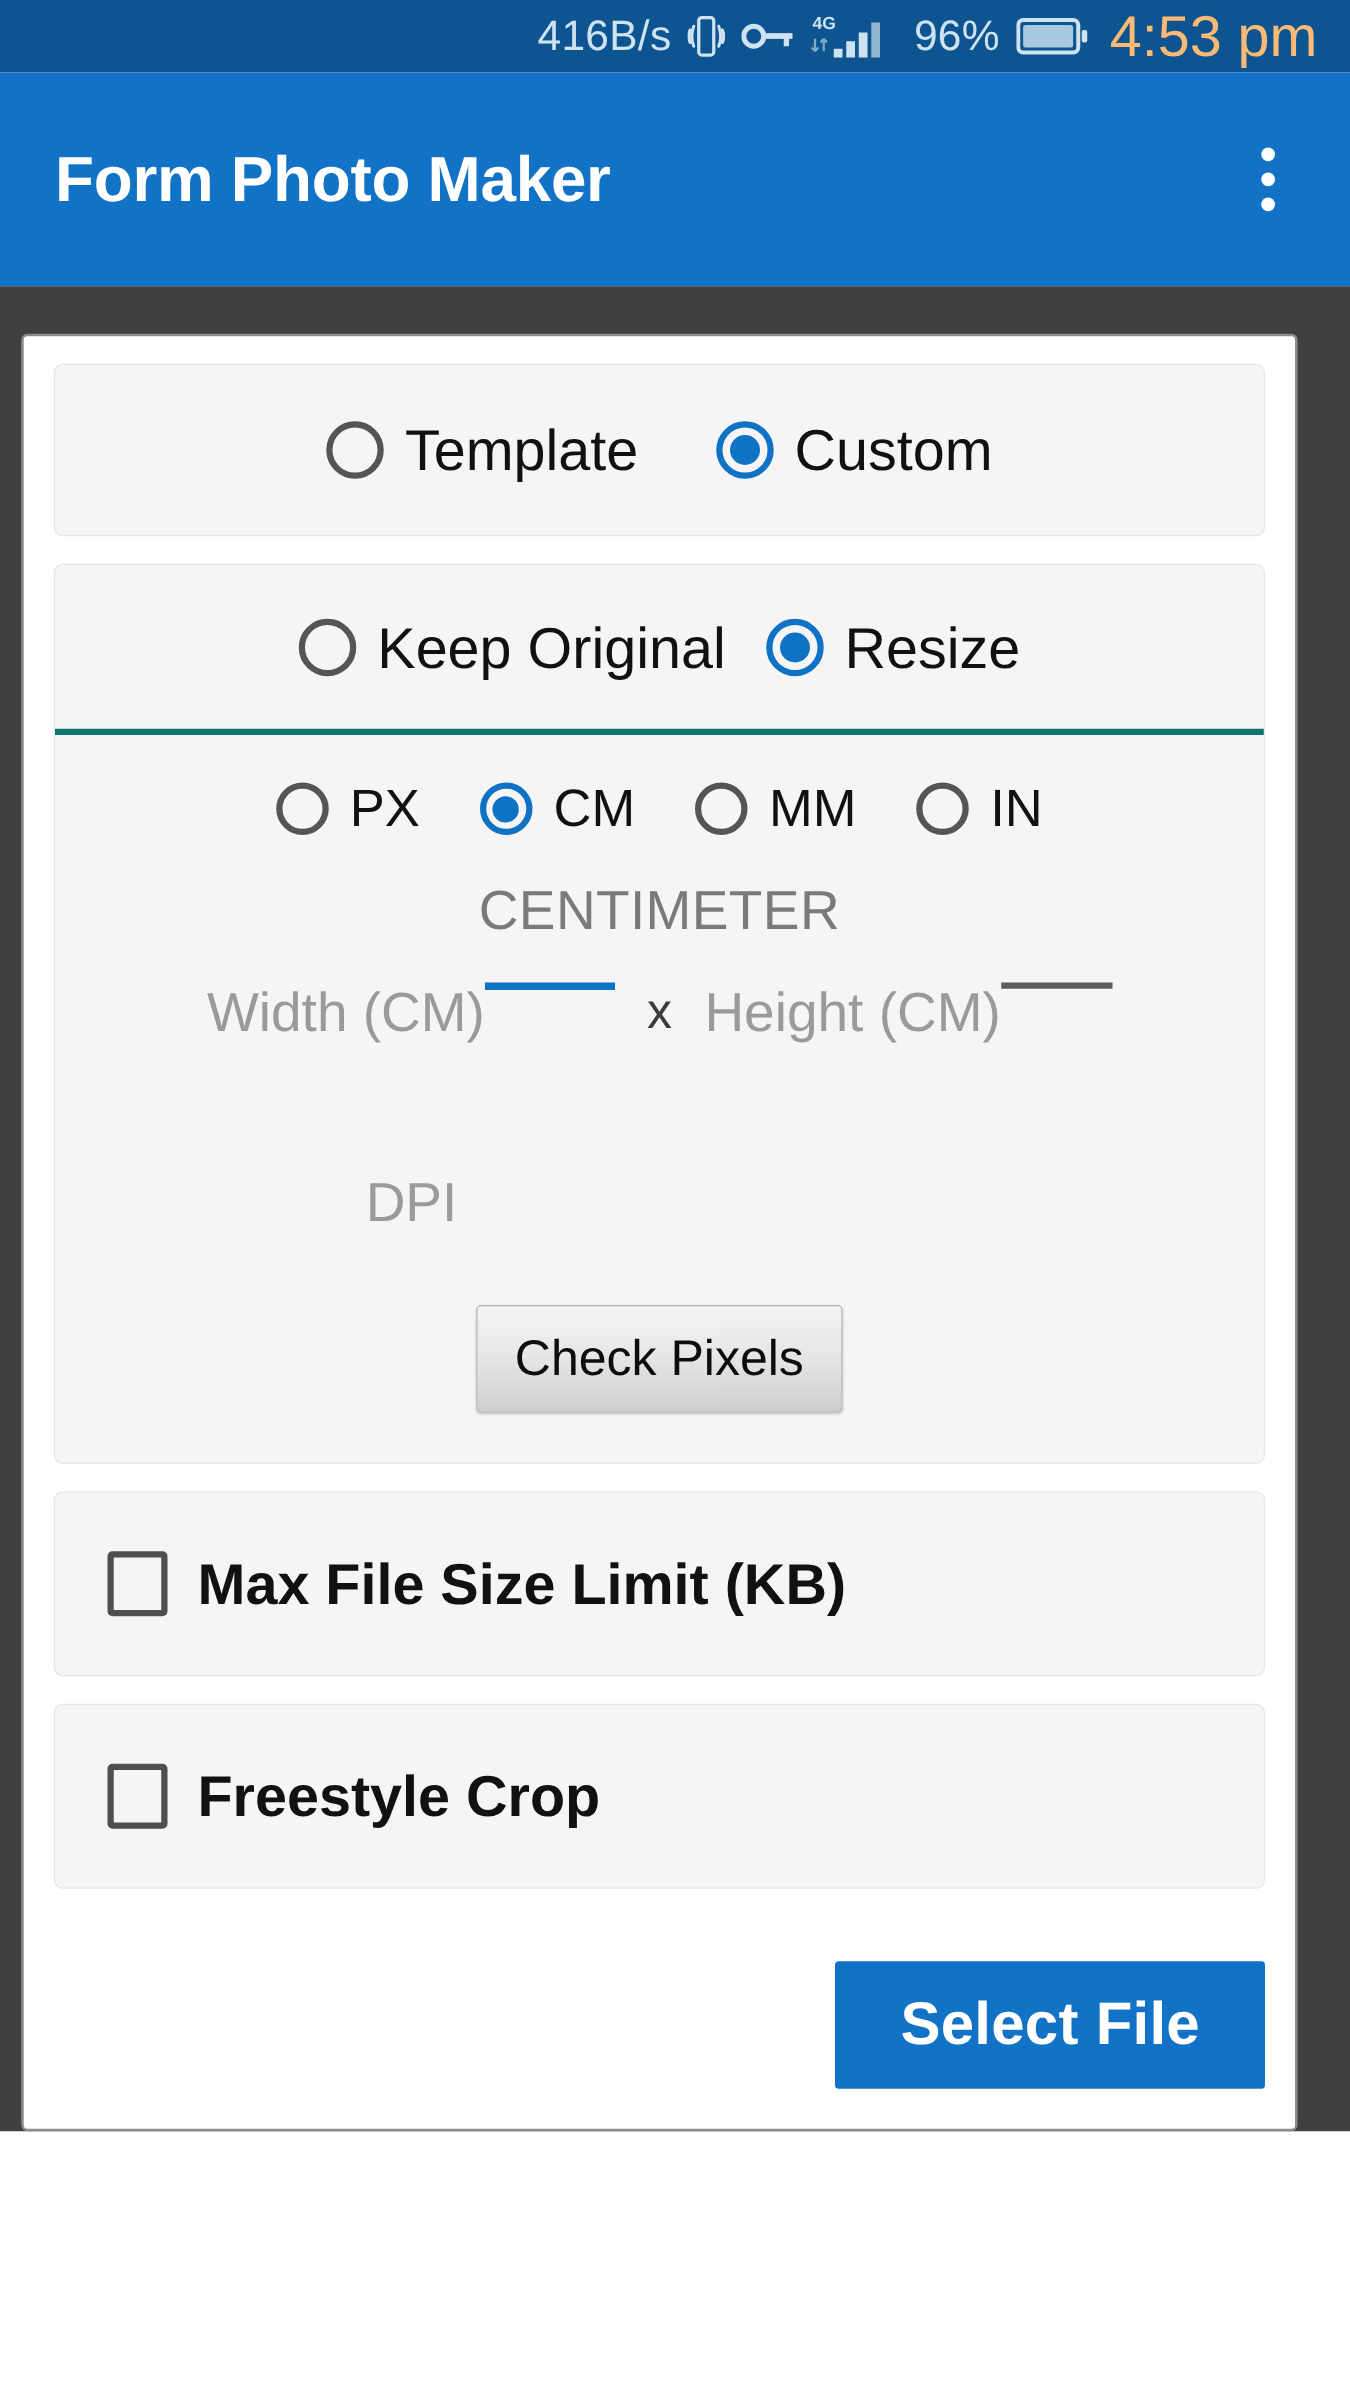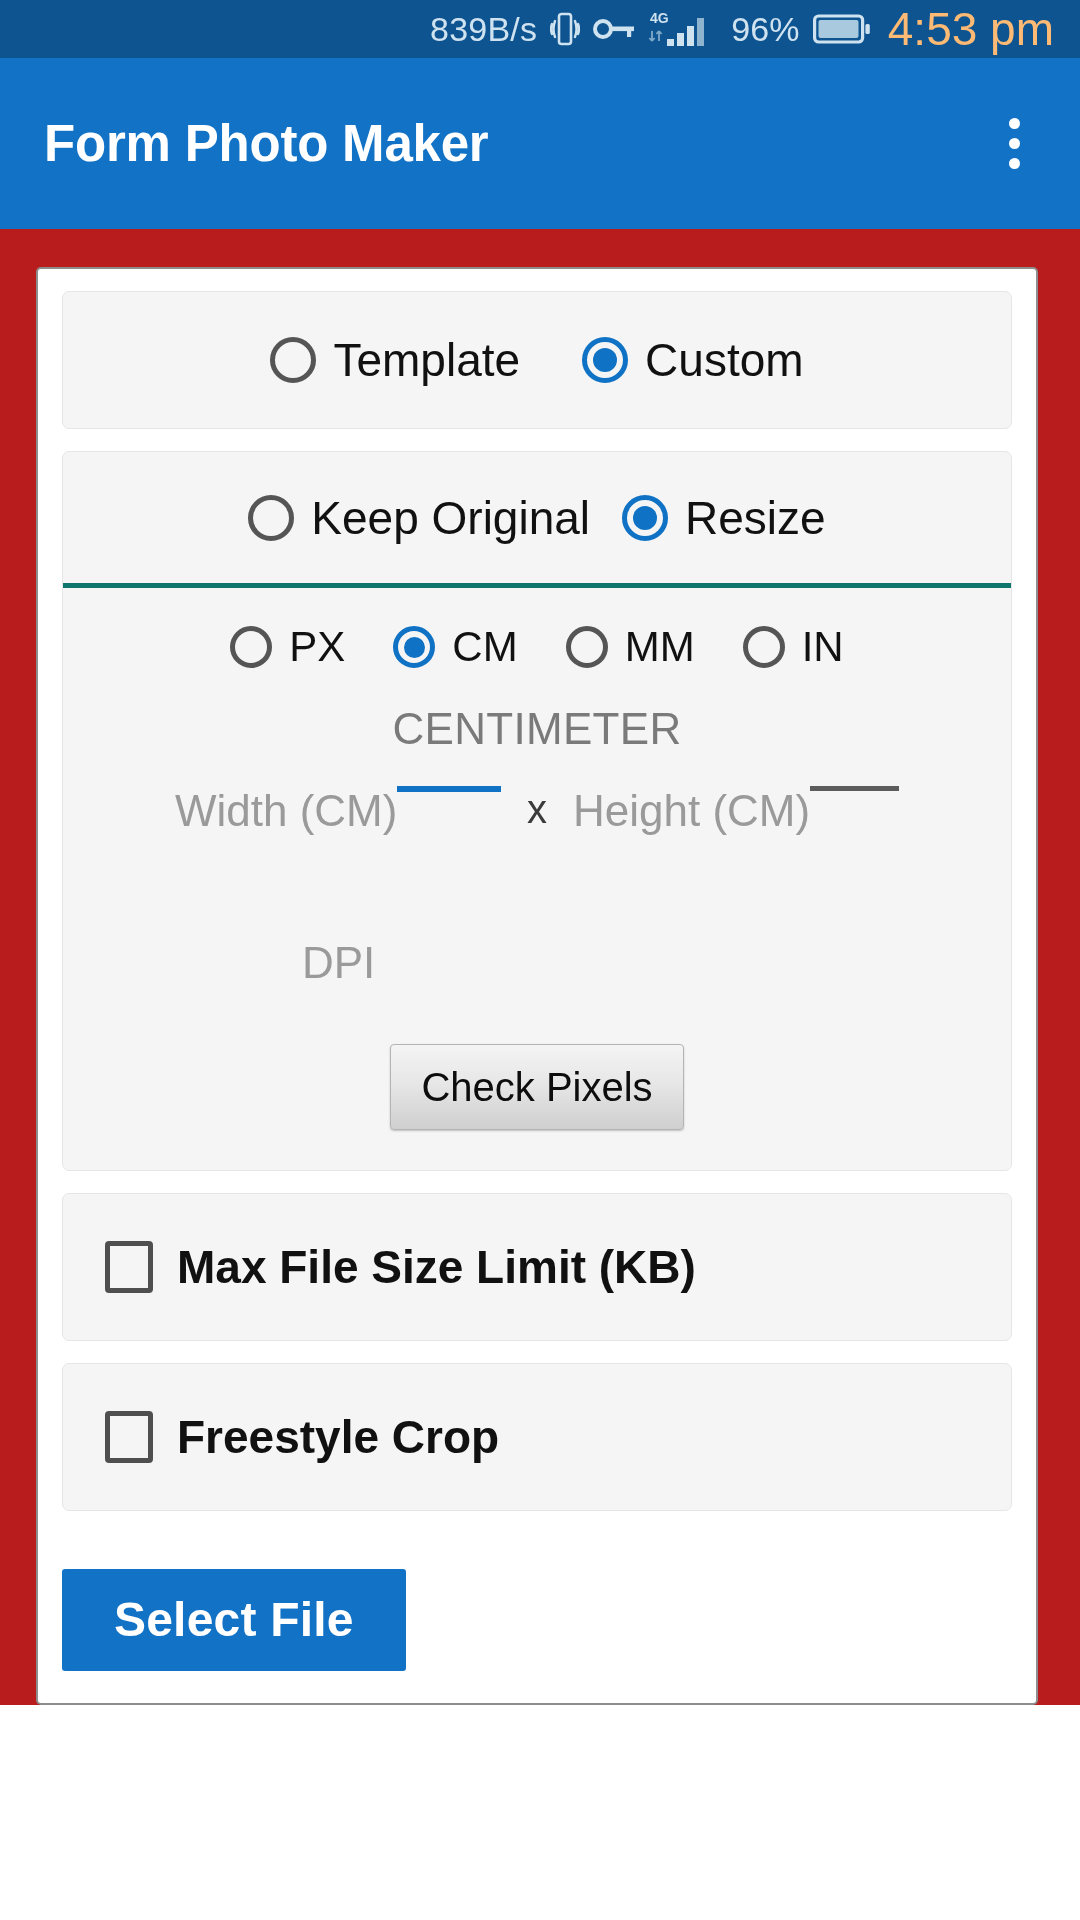--- a/index.html
+++ b/index.html
@@ -63,22 +63,22 @@
   .overflow-menu i {
     display: block;
     width: 11px;
     height: 11px;
     border-radius: 50%;
     background: #ffffff;
   }
 
   
   .page {
-    padding: 38px 42px 0 36px;
-    background: #b91c1c;
+    padding: 38px 42px 0 17px;
+    background: #404040;
   }
   .outer-card {
     border: 2px solid #8d8d8d;
     border-radius: 5px;
     background: #ffffff;
     padding: 22px 24px 26px 24px;
   }
 
   .card {
     background: #f5f5f5;
@@ -245,40 +245,40 @@
   .check-label {
     font-size: 46px;
     color: #111111;
     white-space: nowrap;
     font-weight: bold;
   }
 
   
   .select-wrap {
     display: flex;
-    justify-content: flex-start;
+    justify-content: flex-end;
     padding: 36px 0 6px 0;
   }
   .btn-select {
     background: #1273c6;
     color: #ffffff;
     font-size: 48px;
     font-weight: bold;
     padding: 27px 52px;
     border: none;
     border-radius: 3px;
     line-height: 1;
     letter-spacing: 0.2px;
   }
 </style>
 </head>
 <body>
 
 <div class="status-bar">
-  <span class="status-text">839B/s</span>
+  <span class="status-text">416B/s</span>
 
   <span class="sb-icon">
     <svg width="30" height="36" viewBox="0 0 30 36">
       <rect x="9" y="3" width="12" height="30" rx="2.5" fill="none" stroke="#cfe2f0" stroke-width="2.6"></rect>
       <path d="M5 10 Q2 18 5 26 M2 13 Q0 18 2 23" fill="none" stroke="#cfe2f0" stroke-width="2.4" stroke-linecap="round"></path>
       <path d="M25 10 Q28 18 25 26 M28 13 Q30 18 28 23" fill="none" stroke="#cfe2f0" stroke-width="2.4" stroke-linecap="round"></path>
     </svg>
   </span>
 
   <span class="sb-icon">

